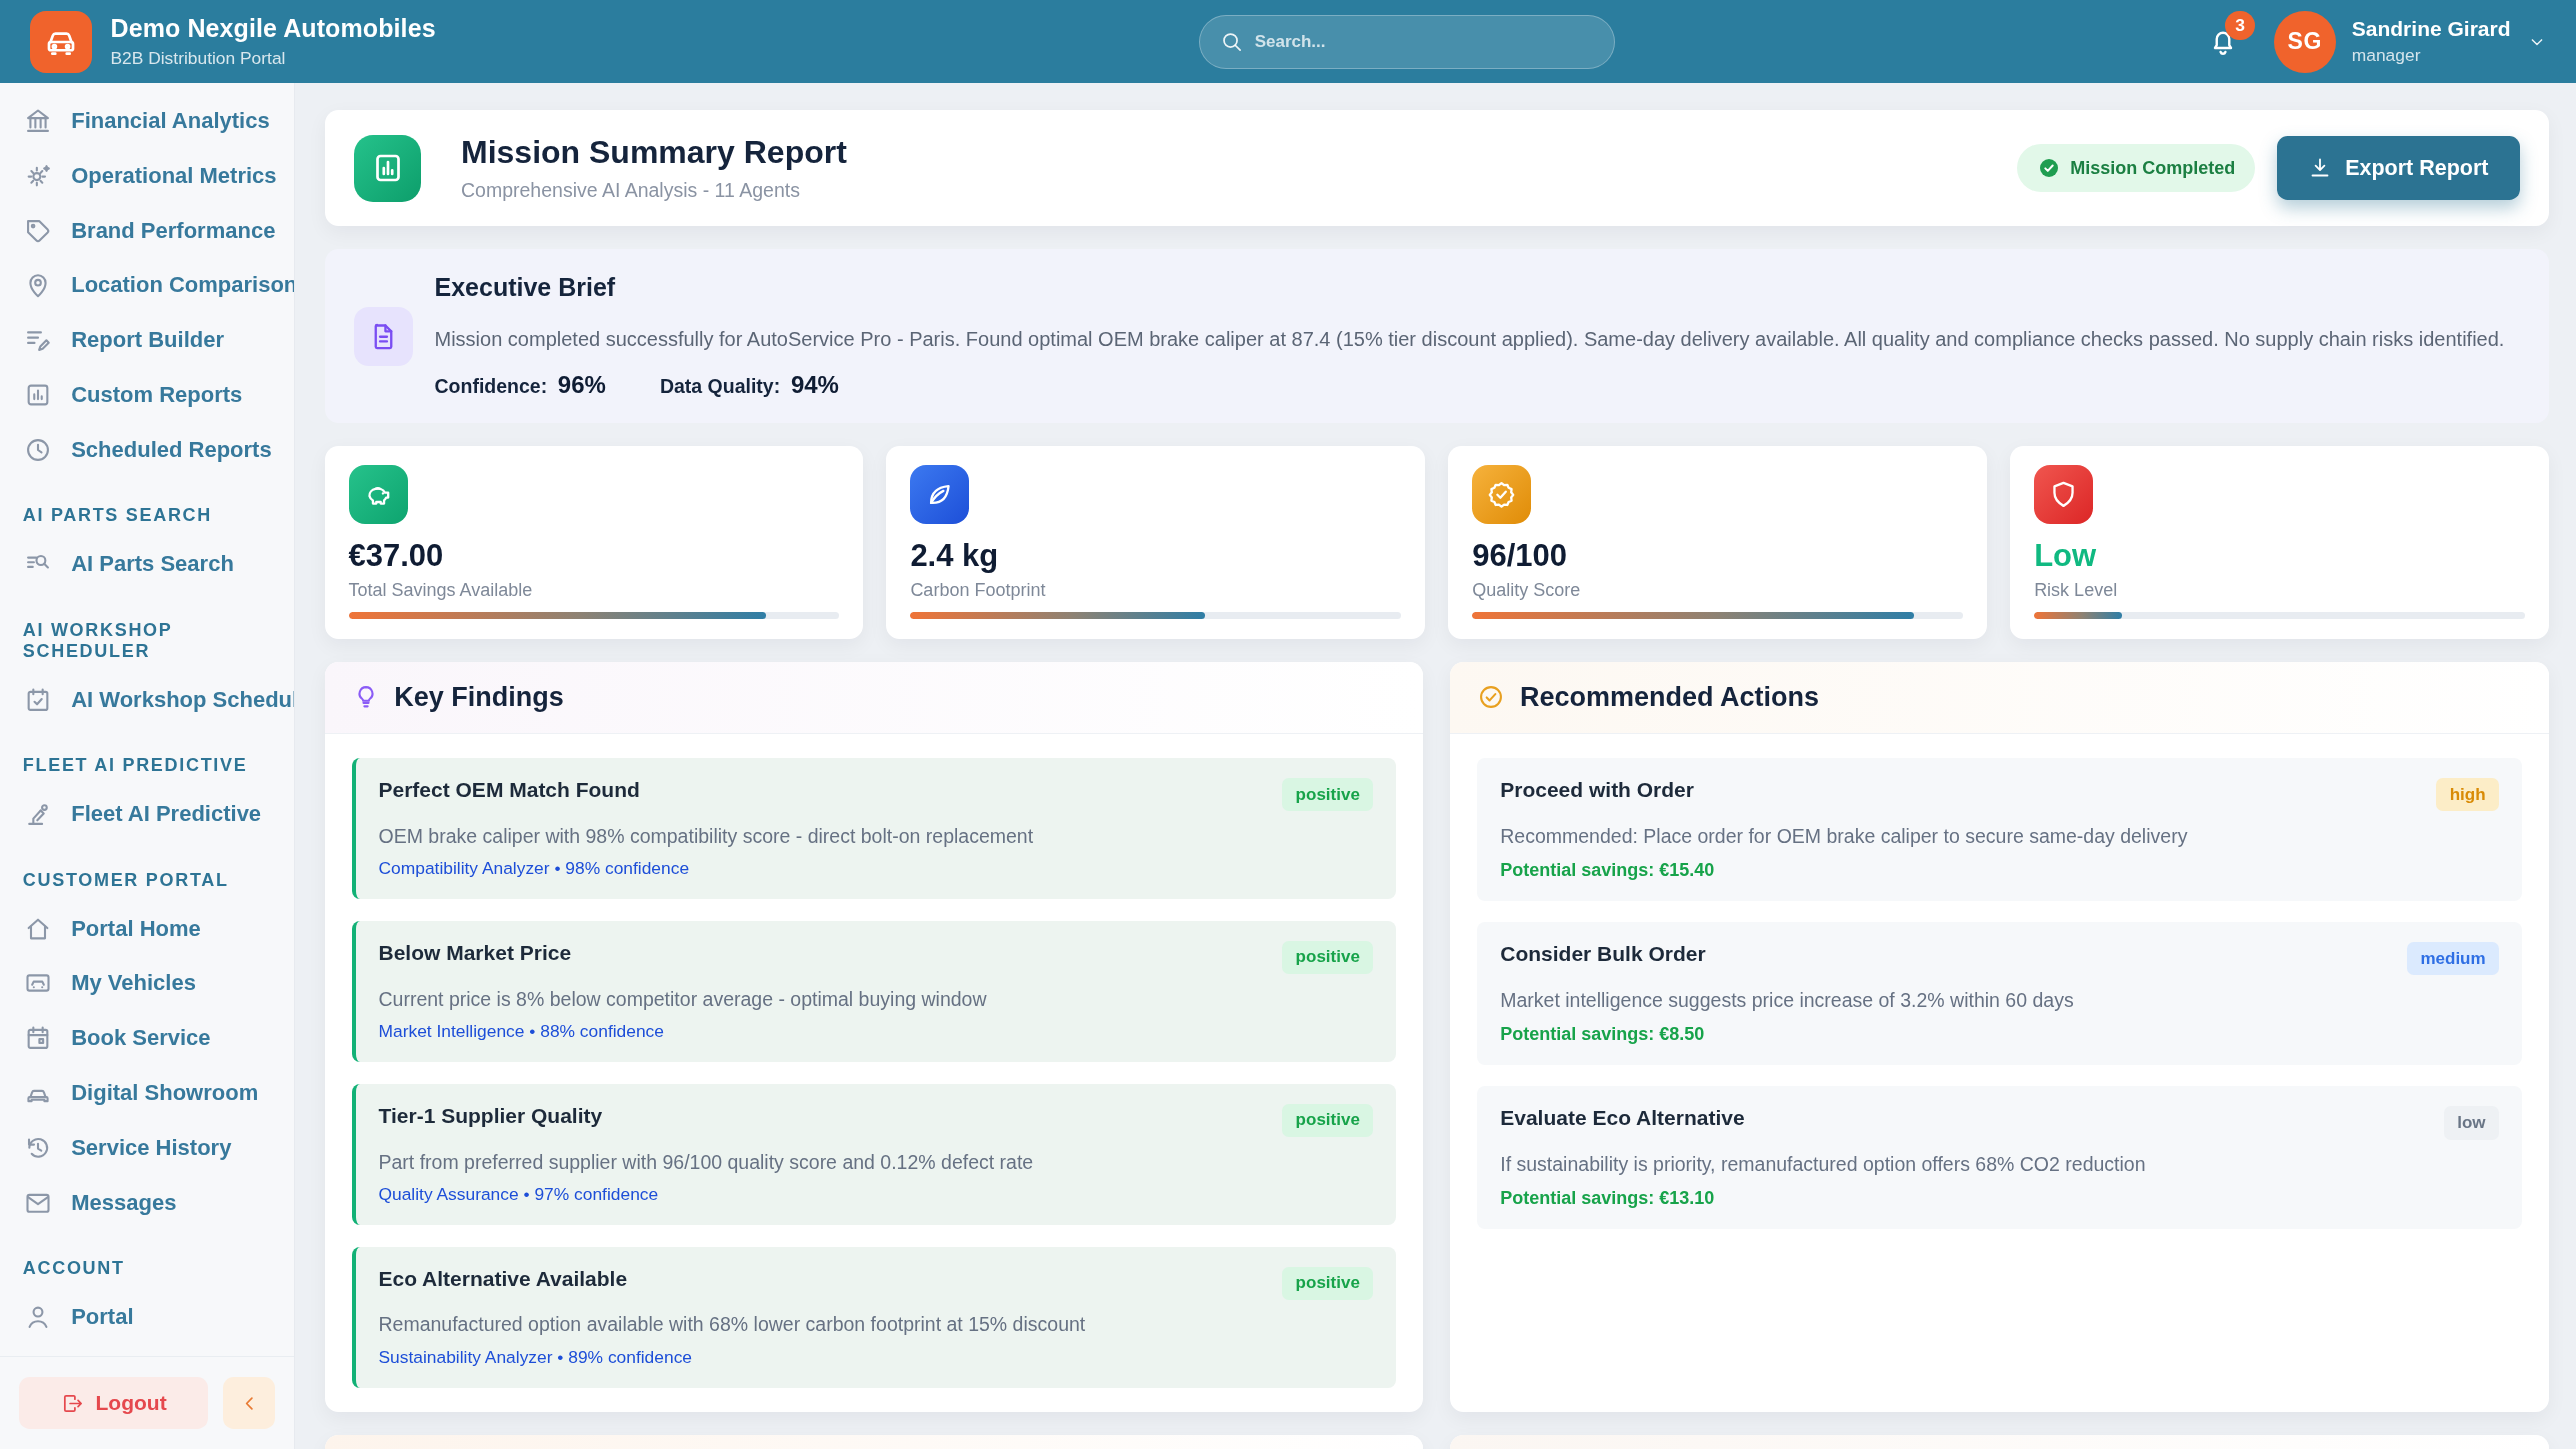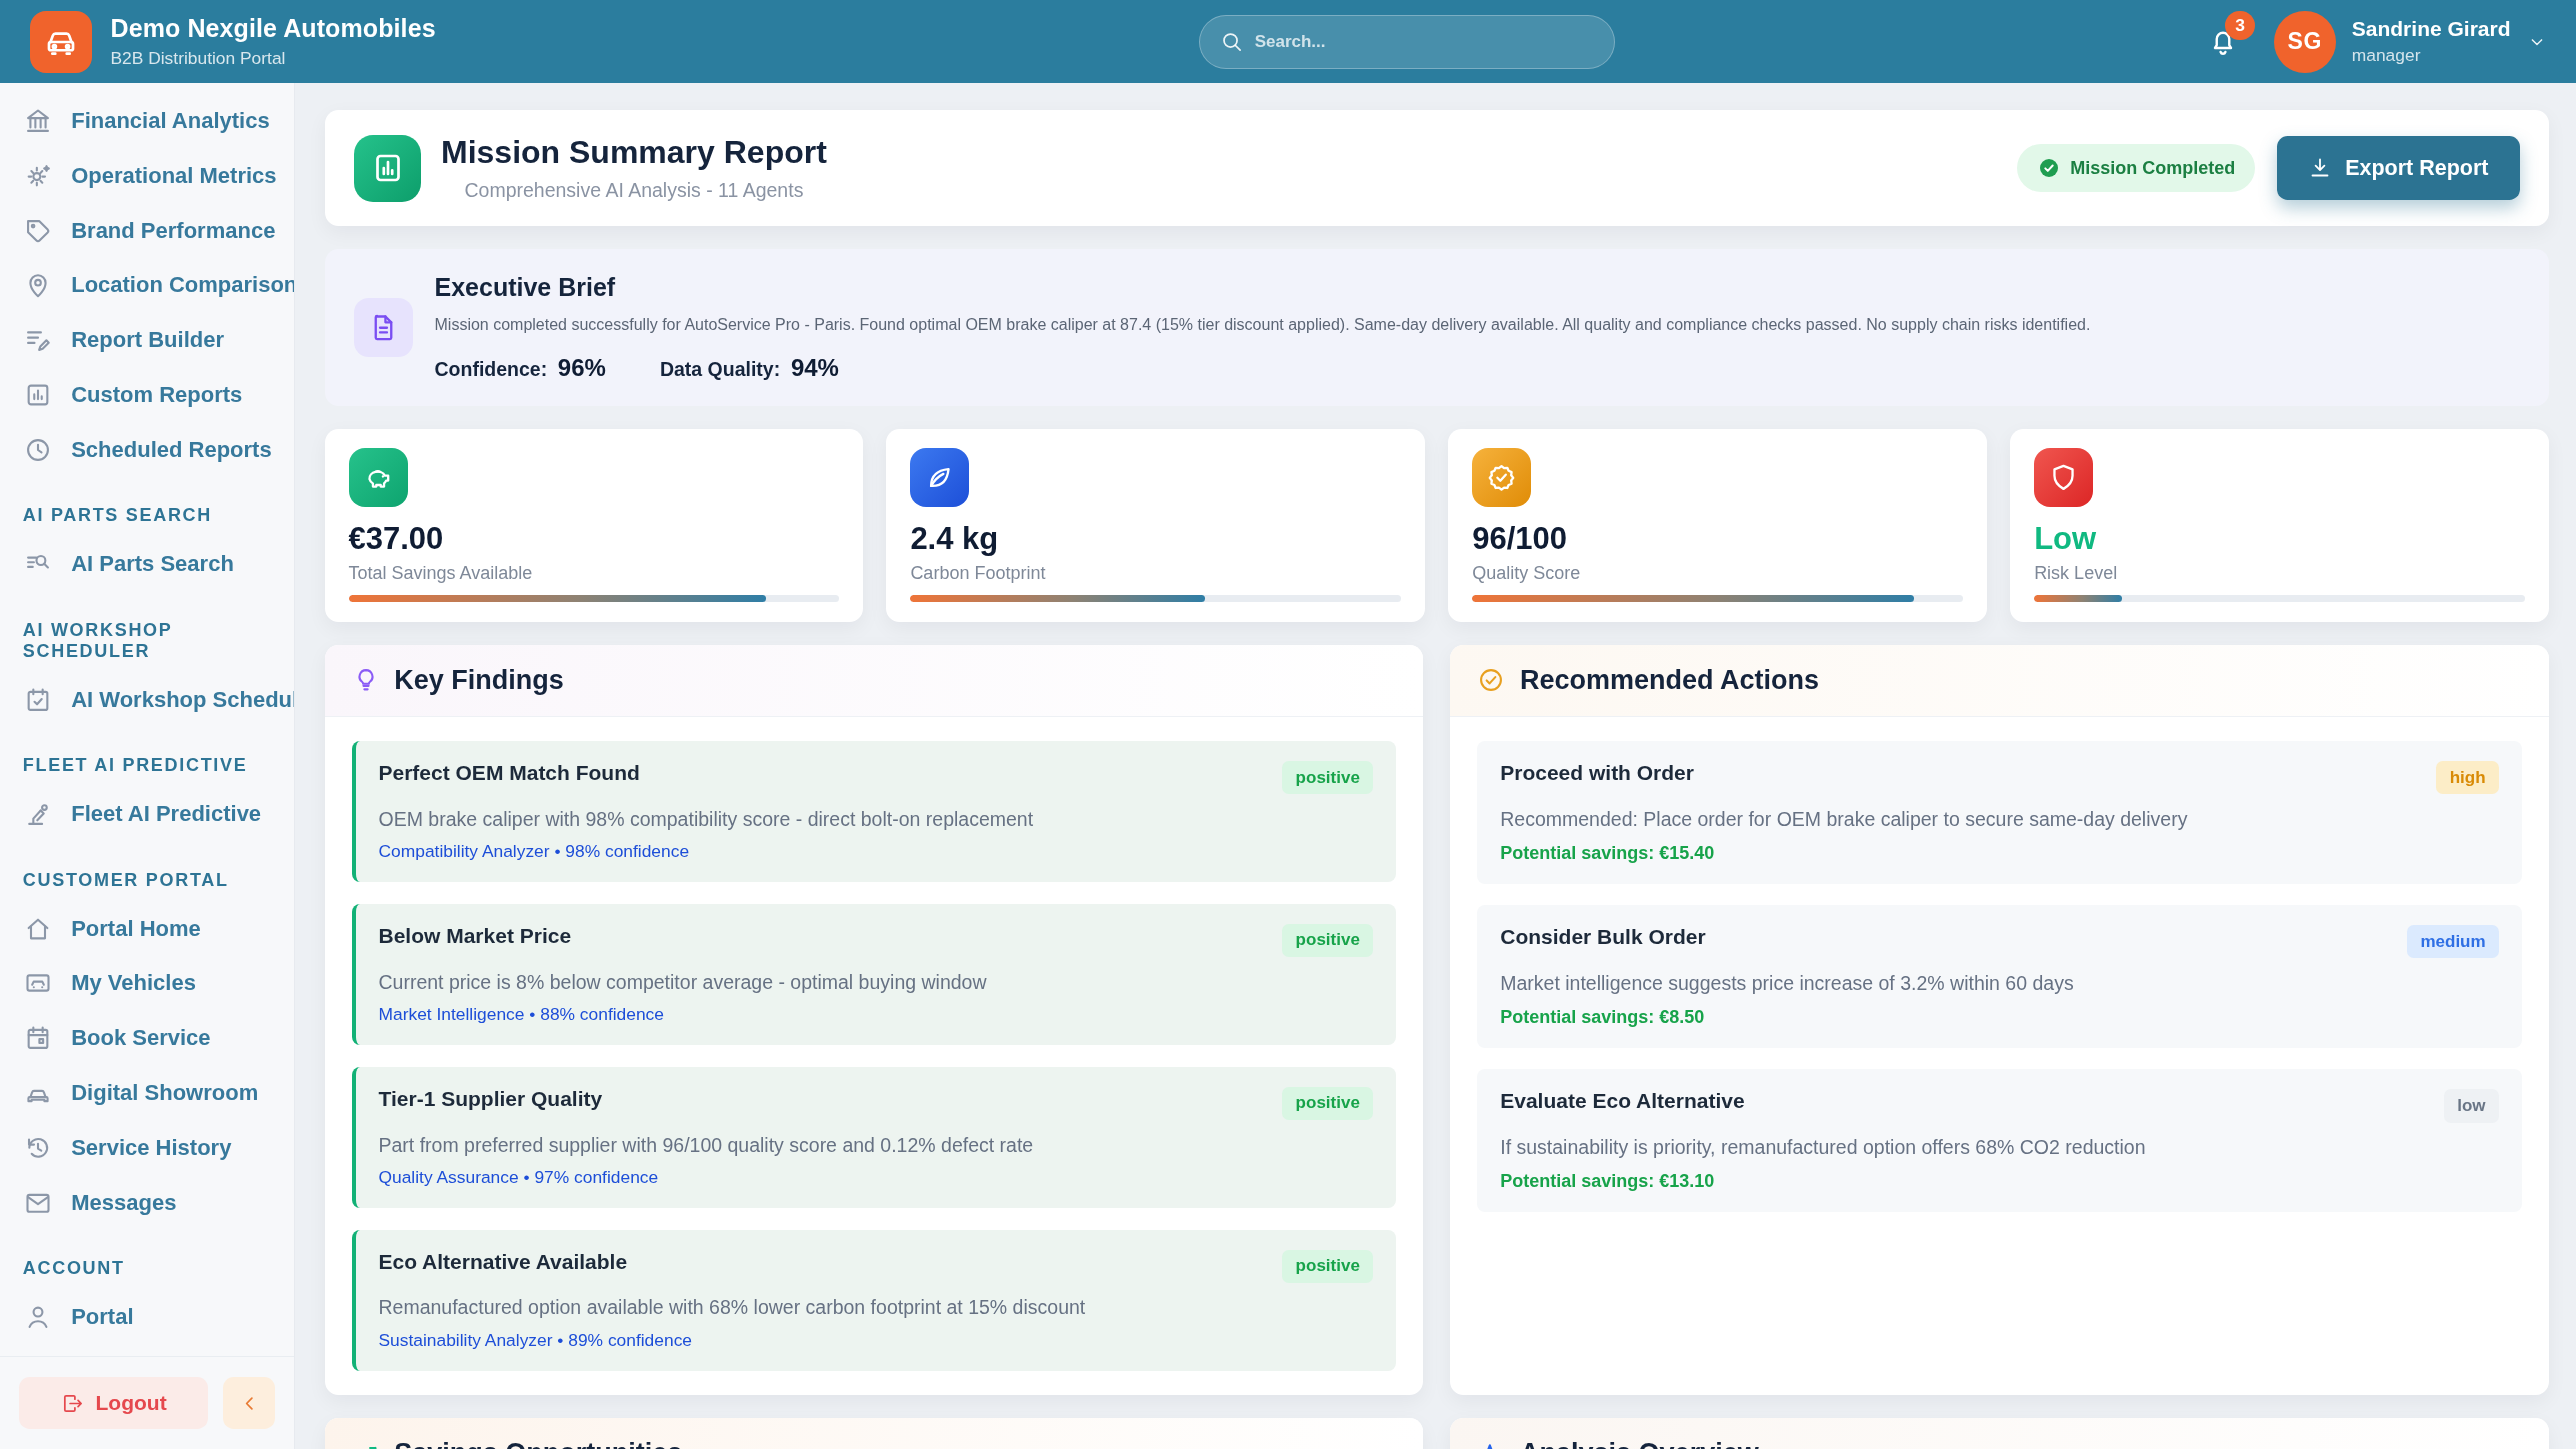--- a/index.html
+++ b/index.html
@@ -64,21 +64,21 @@
   .collapse-btn{ width:52px; height:52px; border:0; border-radius:10.7px; background:#fdeedd;
     color:#e87a33; display:flex; align-items:center; justify-content:center; cursor:pointer;}
   .collapse-btn .icon{ width:23px; height:23px;}
 
   
   main{ flex:1; padding:27px 27px 0 29.5px; overflow:hidden;}
 
   .card-shadow{ box-shadow:0 6.7px 20px rgba(15,23,42,.05); }
 
   .report-card{ background:#fff; border-radius:13.4px; padding:24px 29.5px; display:flex; align-items:center;}
-  .report-left{ display:flex; align-items:center; gap:20px;text-align:center;}
+  .report-left{ display:flex; align-items:center; gap:40px;}
   .report-icon{ width:67px; height:67px; border-radius:19px;
     background:linear-gradient(135deg,#25c28b,#0d9e6b); color:#fff;
     display:flex; align-items:center; justify-content:center;}
   .report-icon .icon{ width:36px; height:36px;}
   .report-title{ font-size:32px; font-weight:800; color:#15243c;}
   .report-sub{ font-size:19.5px; color:#8a93a3; margin-top:8px;}
   .report-right{ margin-left:auto; display:flex; align-items:center; gap:21.5px;}
   .status-badge{ display:flex; align-items:center; gap:9.4px; background:#e2f8e9; color:#1b7f42;
     font-size:18px; font-weight:600; padding:12px 20px; border-radius:670px;}
   .status-badge .icon{ width:24px; height:24px;}
@@ -86,21 +86,21 @@
     font-size:21.5px; font-weight:700; font-family:inherit; border:0; border-radius:10.7px;
     height:64px; padding:0 31px; cursor:pointer; box-shadow:0 8px 17.4px rgba(44,115,146,.35);}
   .export-btn .icon{ width:24px; height:24px;}
 
   .exec-card{ margin-top:23px; background:#f2f3fb; border-radius:13.4px; padding:24px 29.5px;
     display:flex; gap:21.5px; align-items:center;}
   .exec-icon{ width:59px; height:59px; border-radius:14.8px; background:#e7e3fd; color:#7a4df2;
     flex:none; display:flex; align-items:center; justify-content:center;}
   .exec-icon .icon{ width:31px; height:31px;}
   .exec-title{ font-size:25px; font-weight:800; color:#15243c;}
-  .exec-text{ font-size:16px; color:#5b6575; line-height:1.5; margin-top:11px;}
+  .exec-text{ font-size:20px; color:#5b6575; line-height:1.5; margin-top:22px;}
   .exec-stats{ display:flex; gap:54px; margin-top:17.4px; align-items:baseline;}
   .exec-stat{ display:flex; gap:10.7px; align-items:baseline;}
   .exec-stat .lbl{ font-size:19.5px; font-weight:700; color:#15243c;}
   .exec-stat .val{ font-size:24px; font-weight:800; color:#0f1c33;}
 
   .metrics{ margin-top:23px; display:grid; grid-template-columns:repeat(4,1fr); gap:23px;}
   .metric{ background:#fff; border-radius:13.4px; padding:19px 24px 20px;}
   .m-icon{ width:59px; height:59px; border-radius:16px; color:#fff;
     display:flex; align-items:center; justify-content:center;}
   .m-icon .icon{ width:31px; height:31px;}

